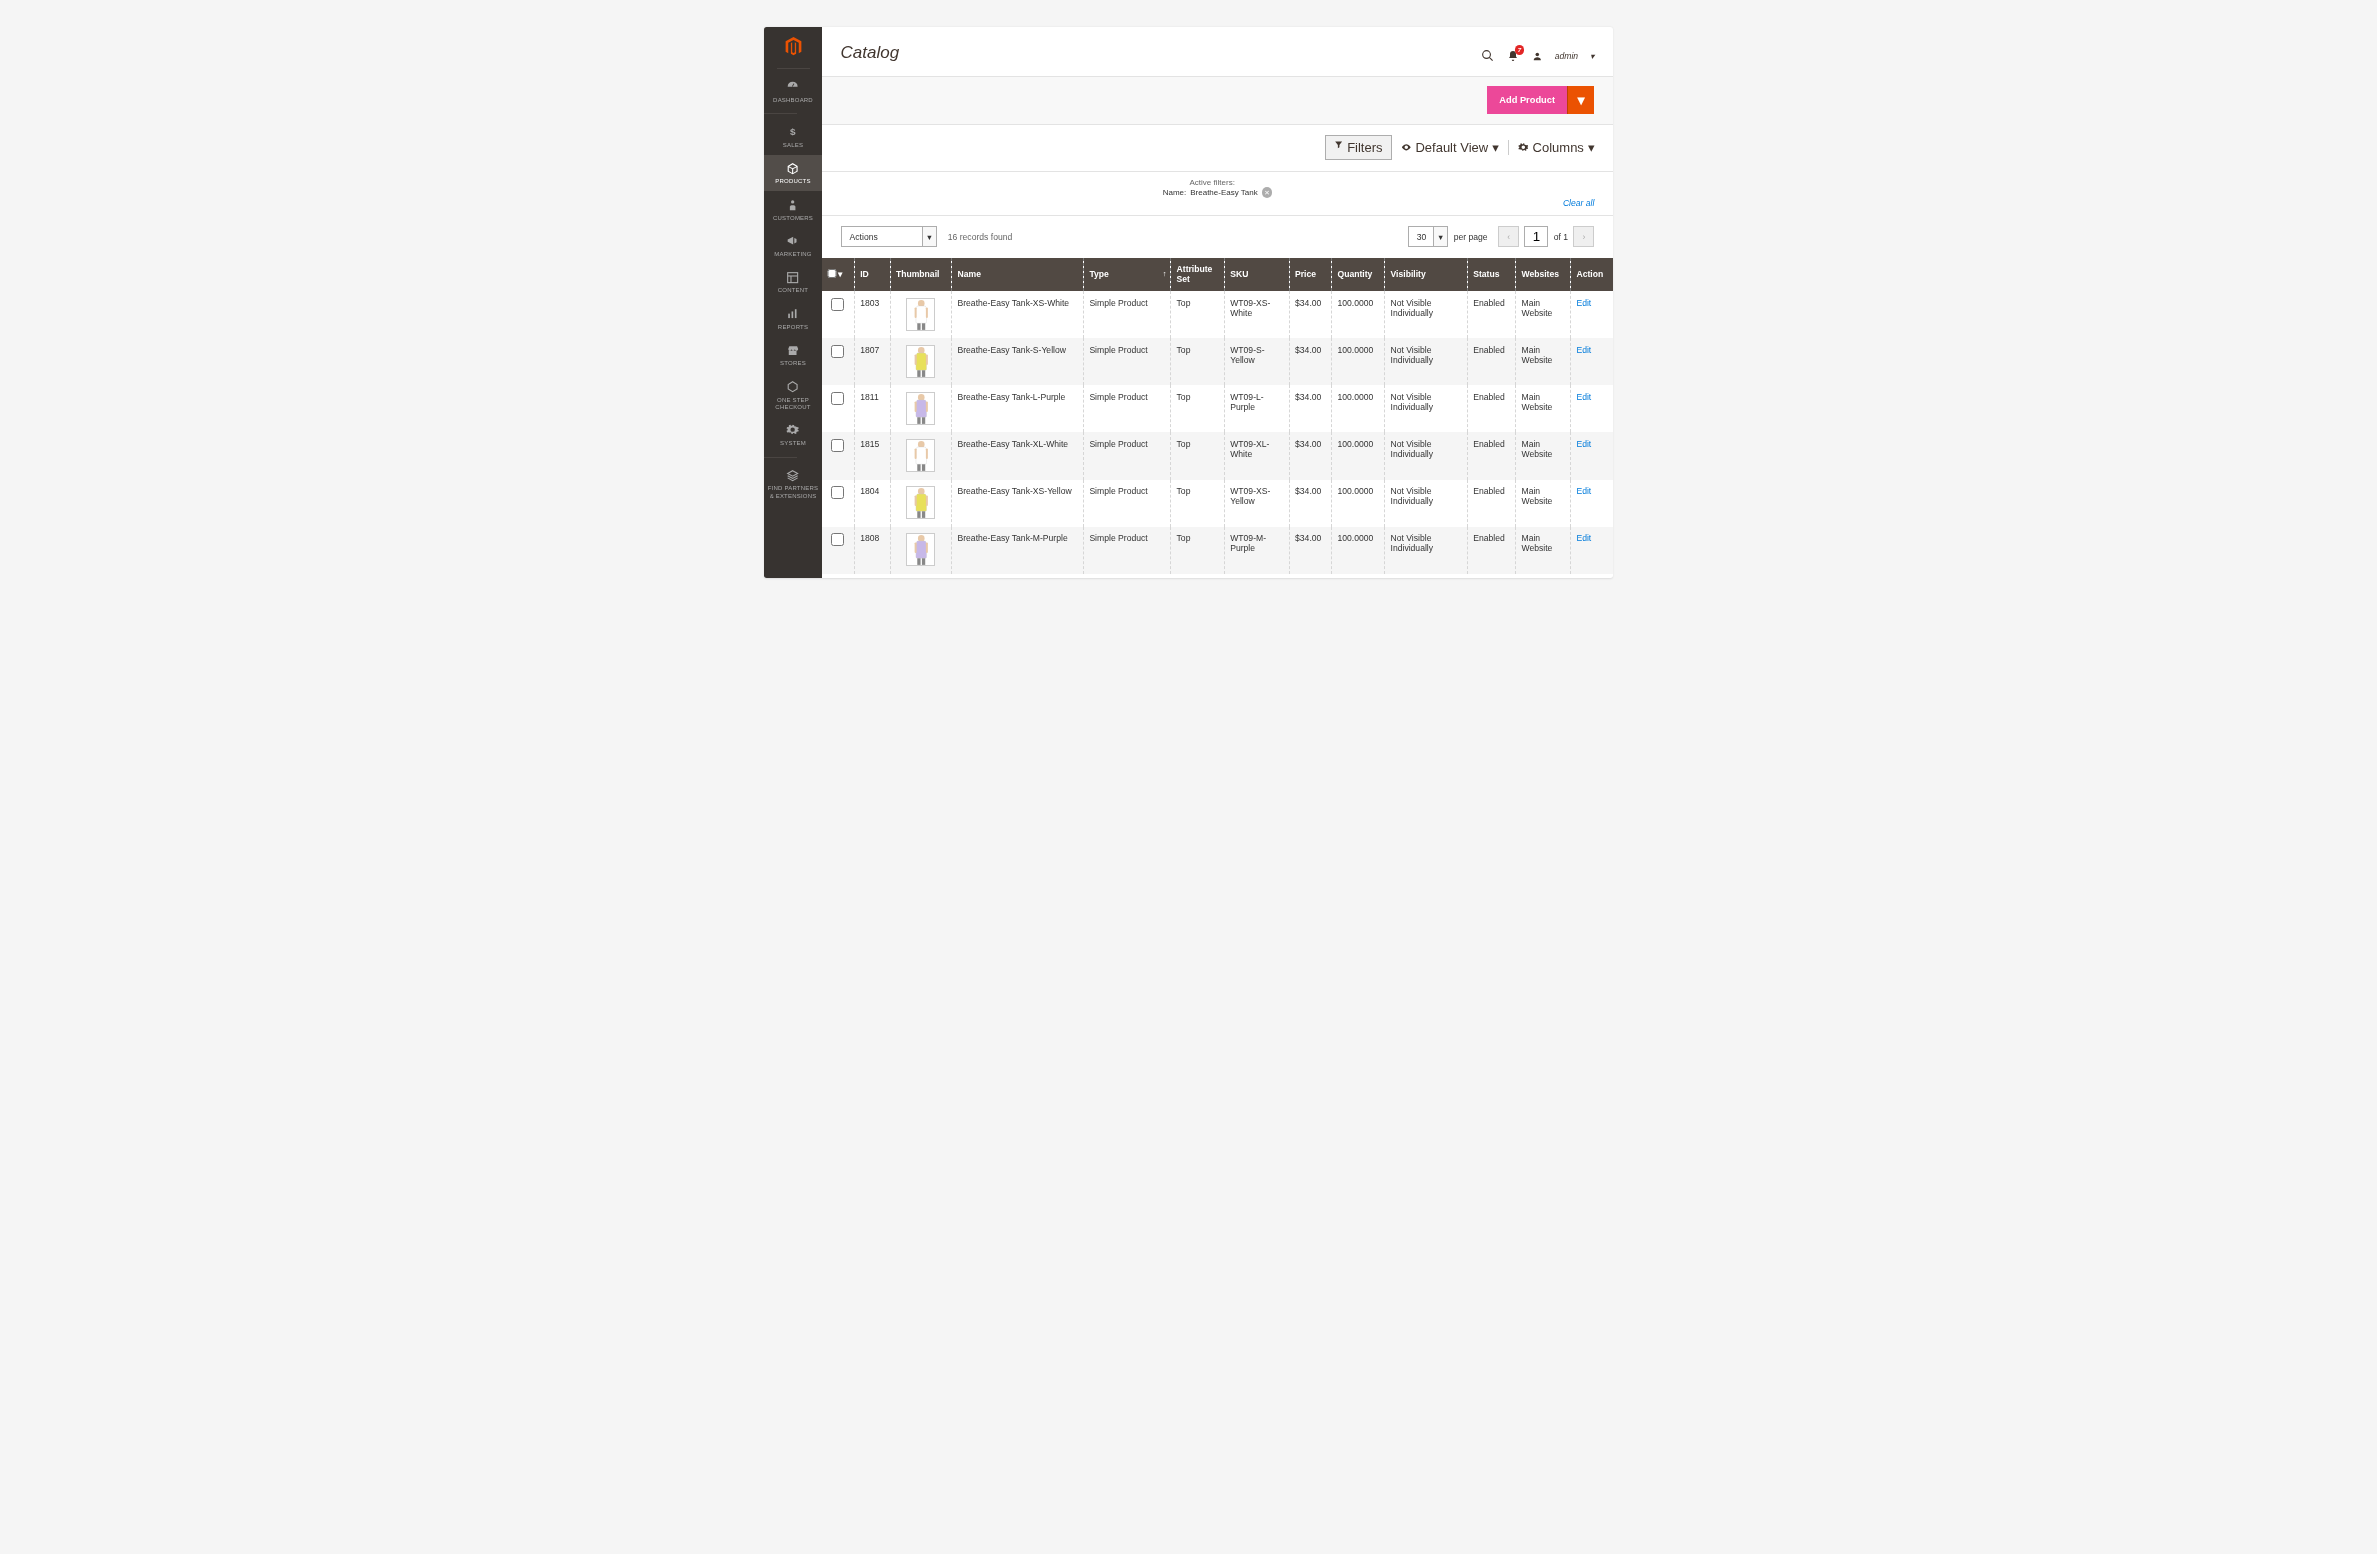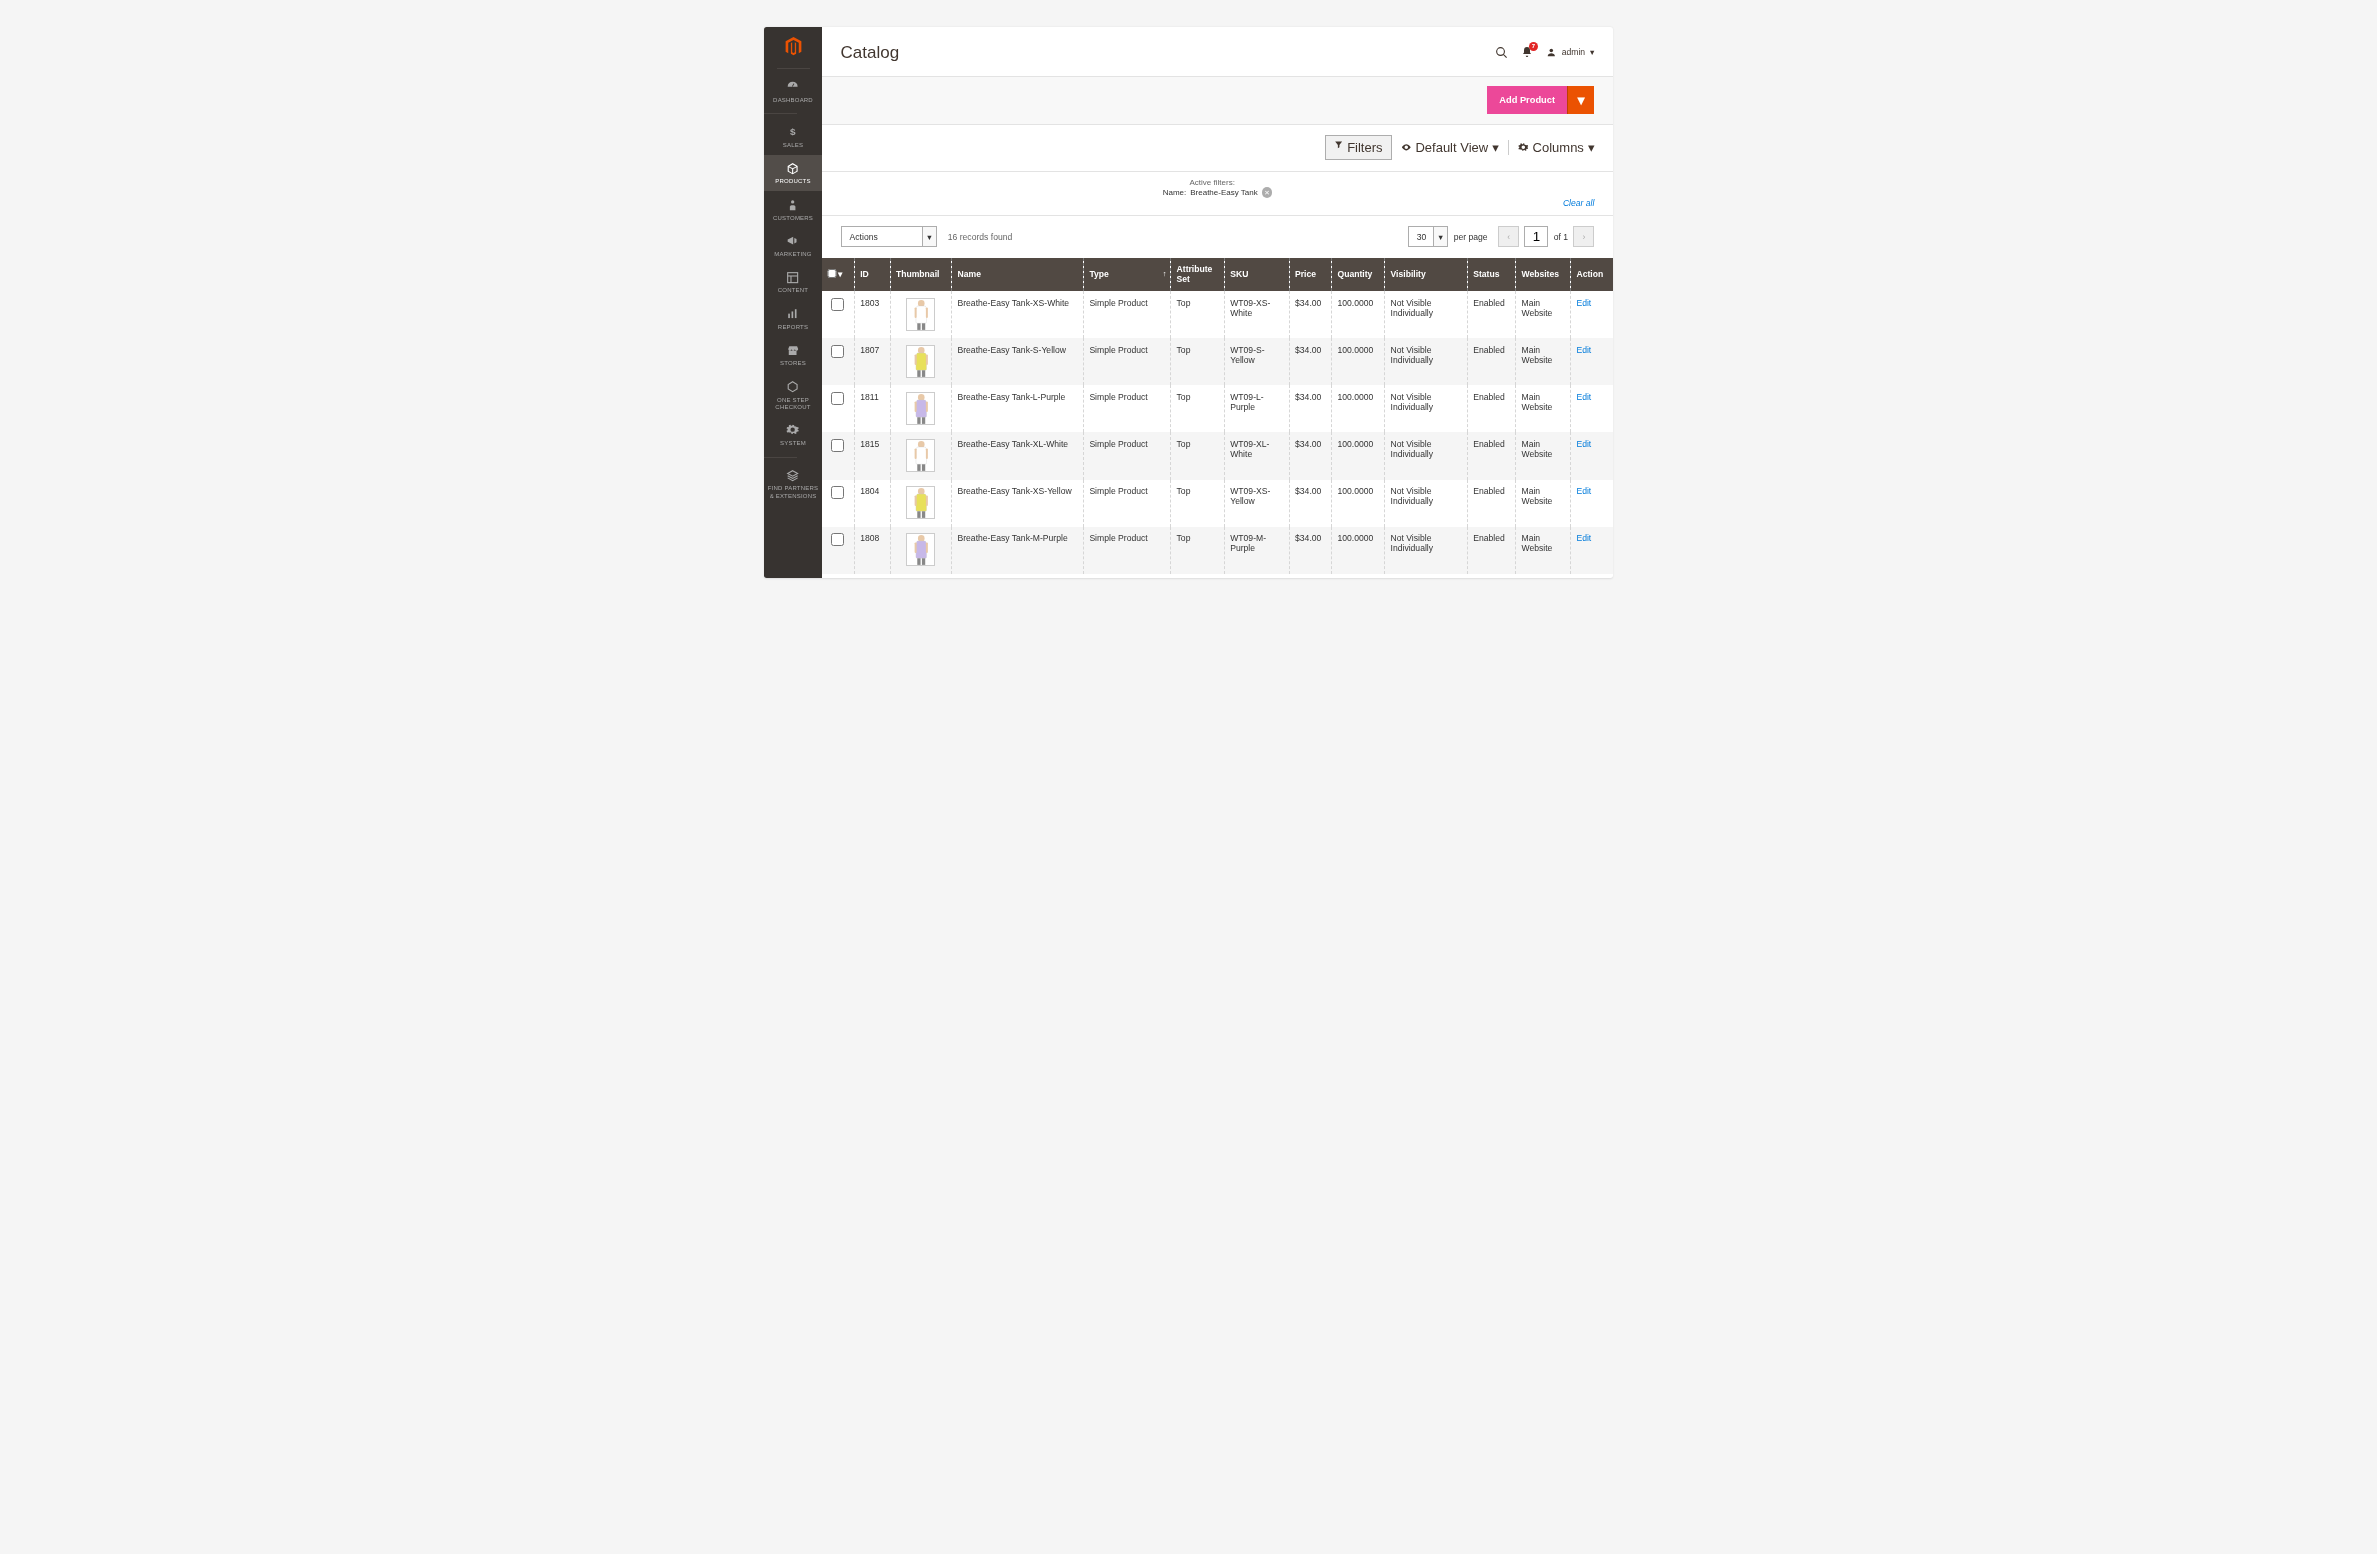--- a/index.html
+++ b/index.html
@@ -13,26 +13,26 @@
 .sidebar hr { width: 33px; border: none; border-top: 0.7px solid #4a4542; margin: 4px 0; }
 .nav-item { width: 58px; display: flex; flex-direction: column; align-items: center; padding: 6.6px 0 5.3px; cursor: pointer; text-align:center; }
 .nav-item.active { background: #524d49; }
 .nav-icon { width: 14.6px; height: 14.6px; margin-bottom: 2.7px; display:flex; align-items:center; justify-content:center; color:#aaa; }
 .nav-item.active .nav-icon { color:#fff; }
 .nav-label { font-size: 6px; color: #aaa; letter-spacing: 0.2px; text-transform: uppercase; line-height:1.2; padding:0 2.7px; }
 .nav-item.active .nav-label { color: #fff; }
 
 
 .main { flex: 1; overflow: hidden; display:flex; flex-direction:column; }
-.header { display: flex; align-items: center; padding: 16px 18.6px 13.3px; }
+.header { display: flex; align-items: flex-end; padding: 16px 18.6px 13.3px; font-style: italic; }
 .header h1 { font-size: 17px; font-weight: 400; color: #41362f; flex:1; }
 .header-right { display:flex; align-items:center; gap:12px; }
 .header-icon { width:13.3px; height:13.3px; display:flex; align-items:center; justify-content:center; cursor:pointer; position:relative; }
 .notif-badge { position:absolute; top:-4px; right:-4px; background:#e22626; color:#fff; font-size:6px; width:9.3px; height:9.3px; border-radius:50%; display:flex; align-items:center; justify-content:center; font-weight:bold; }
-.admin-drop { display:flex; align-items:center; gap:5px; cursor:pointer; font-size:8.6px; color:#41362f; }
+.admin-drop { display:flex; align-items:center; gap:12px; cursor:pointer; font-size:8.6px; color:#41362f; }
 
 .add-bar { background:#f8f8f8; border-top:0.7px solid #e3e3e3; border-bottom:0.7px solid #e3e3e3; padding:9.3px 18.6px; display:flex; justify-content:flex-end; }
 .btn-primary { background:#ec4899; color:#fff; border:none; padding:6.6px 12px; font-size:9.3px; font-weight:600; cursor:pointer; }
 .btn-primary-caret { background:#eb5202; color:#fff; border:none; border-left:0.7px solid rgba(0,0,0,0.2); padding:6.6px 6.6px; cursor:pointer; }
 
 .toolbar { display:flex; justify-content:flex-end; align-items:center; padding:10.6px 18.6px; gap:9.3px; border-bottom:0.7px solid #e3e3e3; }
 .tool-btn { background:#fff; border:0.7px solid #adadad; padding:4px 8px; display:flex; gap:4px; cursor:pointer; font-size:13px; color:#41362f; }
 .tool-btn.active { background:#f1f1f1; }
 .tool-link { display:flex; align-items:center; gap:4px; cursor:pointer; font-size:13px; color:#41362f; }
 .tool-sep { width:0.7px; height:14.6px; background:#ccc; }

